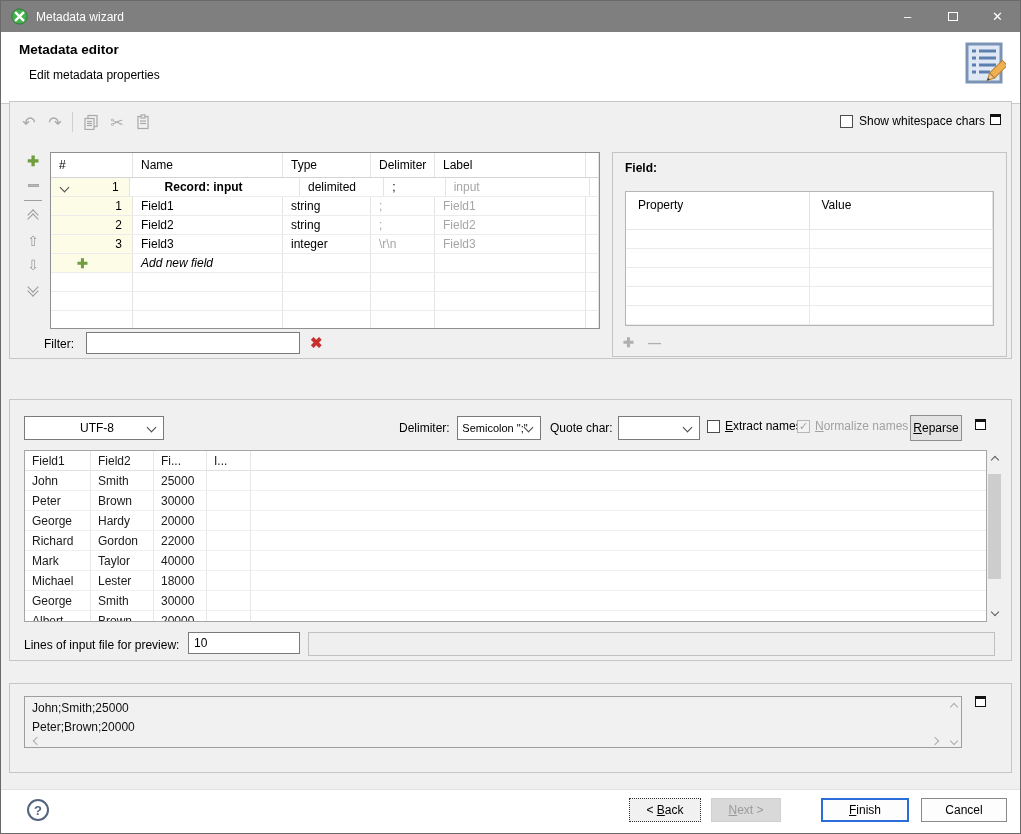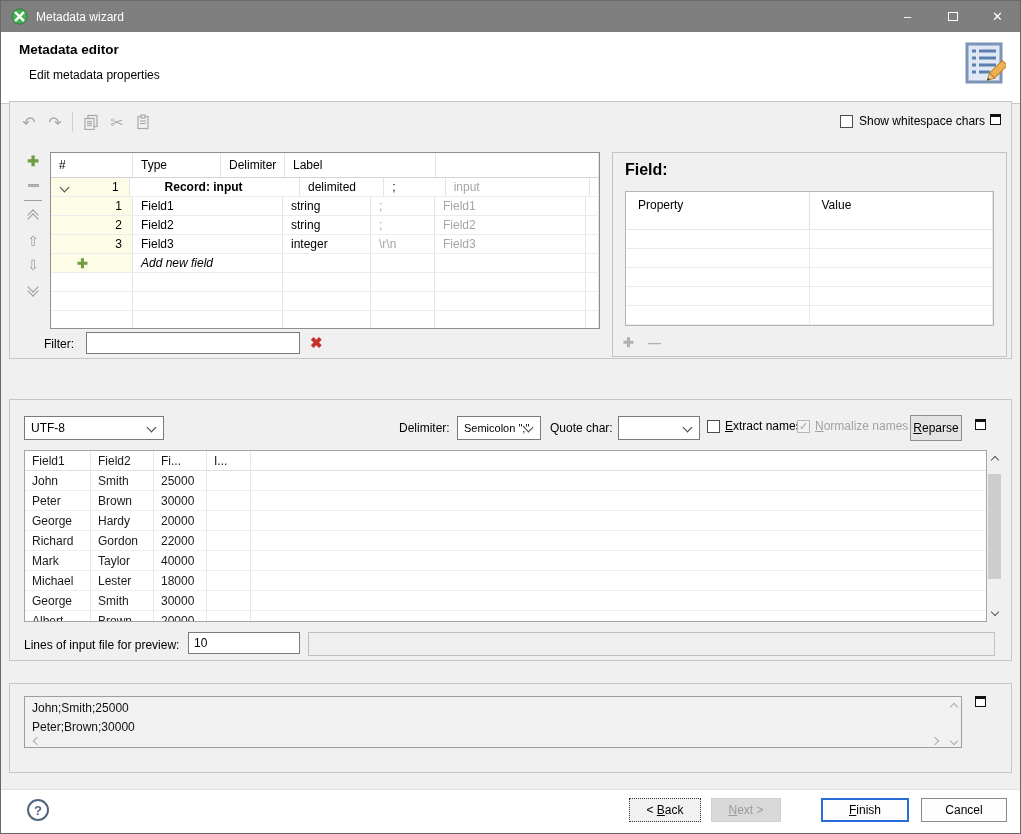--- a/index.html
+++ b/index.html
@@ -63,30 +63,30 @@
   .italic{font-style:italic;}
   .addplus{color:#6f9d3f;font-weight:bold;font-size:13px;margin-left:18px;}
 
   
   .filter-lbl{position:absolute;left:34px;top:235px;font-size:12px;}
   .filter-input{position:absolute;left:76px;top:230px;width:214px;height:22px;border:1px solid #7a7a7a;background:#fff;font-size:12px;padding:0 4px;}
   .filter-x{position:absolute;left:300px;top:232px;color:#c9302c;font-size:15px;font-weight:bold;}
 
   
   .fpanel{position:absolute;left:602px;top:50px;width:395px;height:205px;border:1px solid #c3c3c3;background:#f0f0f0;}
-  .fpanel .ftitle{position:absolute;left:12px;top:8px;font-weight:bold;font-size:16px;}
+  .fpanel .ftitle{position:absolute;left:12px;top:8px;font-weight:bold;font-size:12px;}
   .ftable{position:absolute;left:12px;top:38px;width:369px;height:135px;background:#fff;border:1px solid #b5b5b5;overflow:hidden;}
   .ft-head{display:flex;height:38px;border-bottom:1px solid #e6e6e6;}
   .ft-head div{width:50%;padding:6px 0 0 12px;font-size:12px;border-right:1px solid #e0e0e0;}
   .ft-row{display:flex;height:19px;border-bottom:1px solid #ebebeb;}
   .ft-row div{width:50%;border-right:1px solid #e9e9e9;}
   .fp-btns{position:absolute;left:10px;top:182px;display:flex;gap:14px;color:#b0b0b0;font-size:13px;font-weight:bold;}
 
   
-  .combo{position:absolute;background:#fff;border:1px solid #7a7a7a;font-size:12px;display:flex;align-items:center;padding-left:6px;height:24px;}
+  .combo{position:absolute;background:#fff;border:1px solid #7a7a7a;font-size:12px;display:flex;align-items:center;padding-left:6px;height:24px;justify-content:center;}
   .combo .chevdn{position:absolute;right:8px;top:7px;width:7px;height:7px;border-right:1.4px solid #444;border-bottom:1.4px solid #444;transform:rotate(45deg);}
   .plabel{position:absolute;font-size:12px;color:#000;white-space:nowrap;}
   .pcheck{position:absolute;display:flex;align-items:center;}
   .pcheck .lbl{font-size:12px;margin-left:5px;}
   .pcheck .lbl.gray{color:#a2a2a2;}
   .reparse{position:absolute;left:900px;top:15px;width:52px;height:26px;background:#e3e3e3;border:1px solid #8f8f8f;font-size:12px;display:flex;align-items:center;justify-content:center;}
 
   
   .ptable{position:absolute;left:14px;top:50px;width:963px;height:172px;background:#fff;border:1px solid #a5a5a5;overflow:hidden;font-size:12px;color:#1a1a1a;}
   .pt-row{display:flex;height:20px;}
@@ -230,20 +230,21 @@
           <span class="chev2">
             <span class="chevshape down"></span>
             <span class="chevshape down" style="margin-top:-6px;"></span>
           </span>
         </div>
     </div>
 
     <div class="rtable">
       <div class="rt-head">
         <div class="c-num">#</div>
+        <div class="c-name">Name</div>
         <div class="c-type">Type</div>
         <div class="c-delim">Delimiter</div>
         <div class="c-label">Label</div>
         <div class="c-x"></div>
       </div>
       <div class="rt-row">
         <div class="c-num yellow">
             <span class="expander"></span>
             <span class="numv">1</span>
           </div>
@@ -474,21 +475,21 @@
 
     <span class="lines-lbl">Lines of input file for preview:</span>
     <input class="lines-input" value="10" style="">
     <div class="lines-box"></div>
   </div>
 
   <div class="group" id="group3">
     <div class="rawbox">
       <div class="rawlines mono">
         <div>John;Smith;25000</div>
-        <div>Peter;Brown;30000</div>
+        <div>Peter;Brown;20000</div>
         <div>George;Hardy;20000</div>
       </div>
       <div class="raw-vscroll">
         <div class="sb-btn" style="top:2px;width:14px;height:12px;">
             <span class="arr up dim"></span>
           </div>
         <div class="sb-btn" style="bottom:0;width:14px;height:12px;">
             <span class="arr down dim"></span>
           </div>
       </div>

